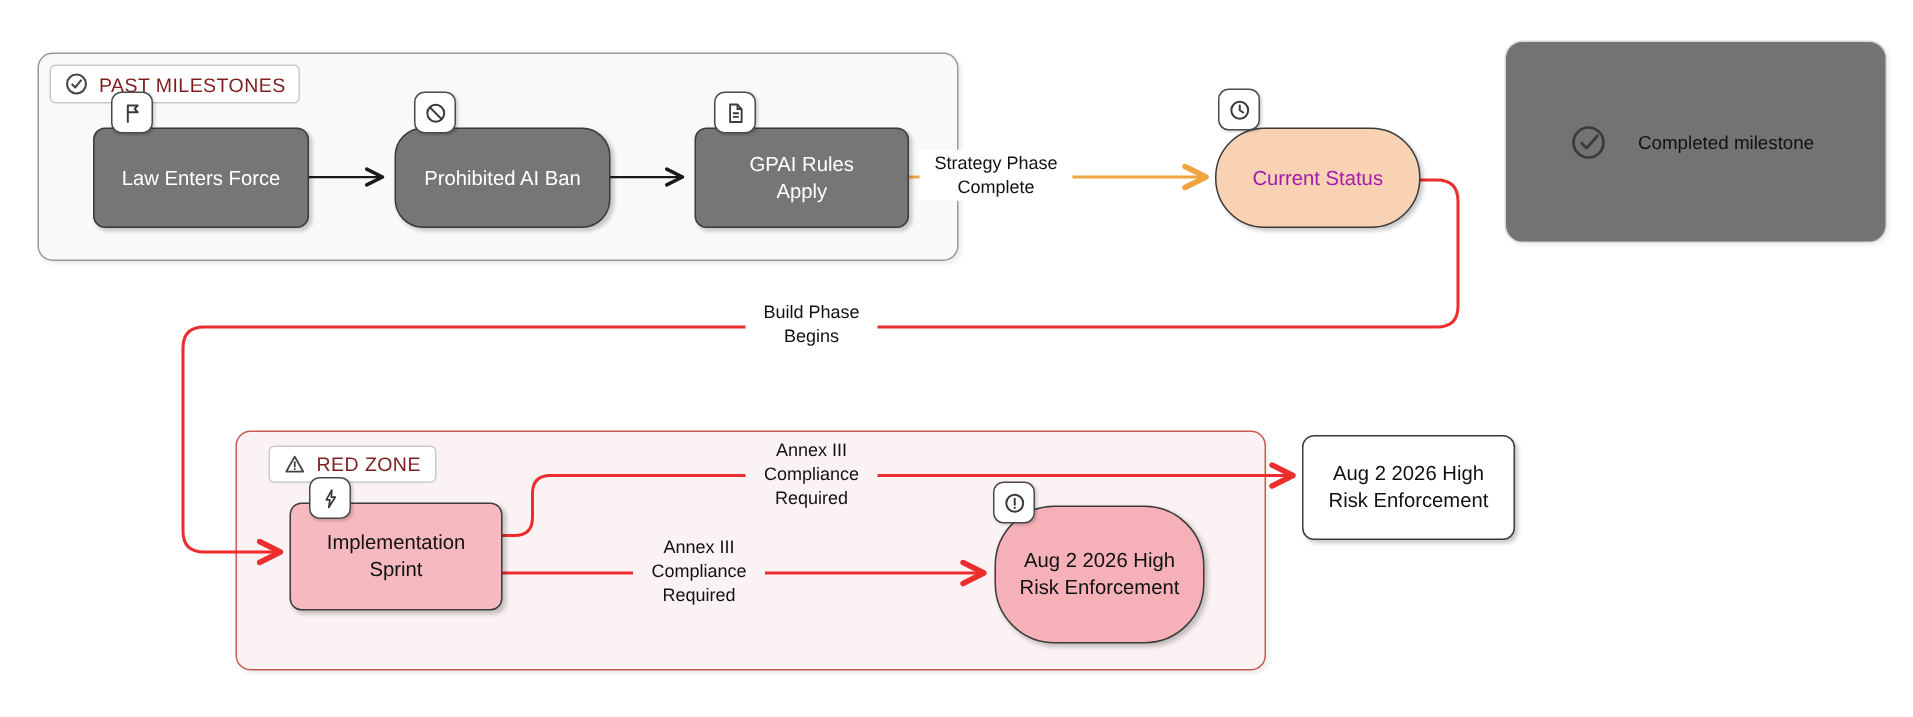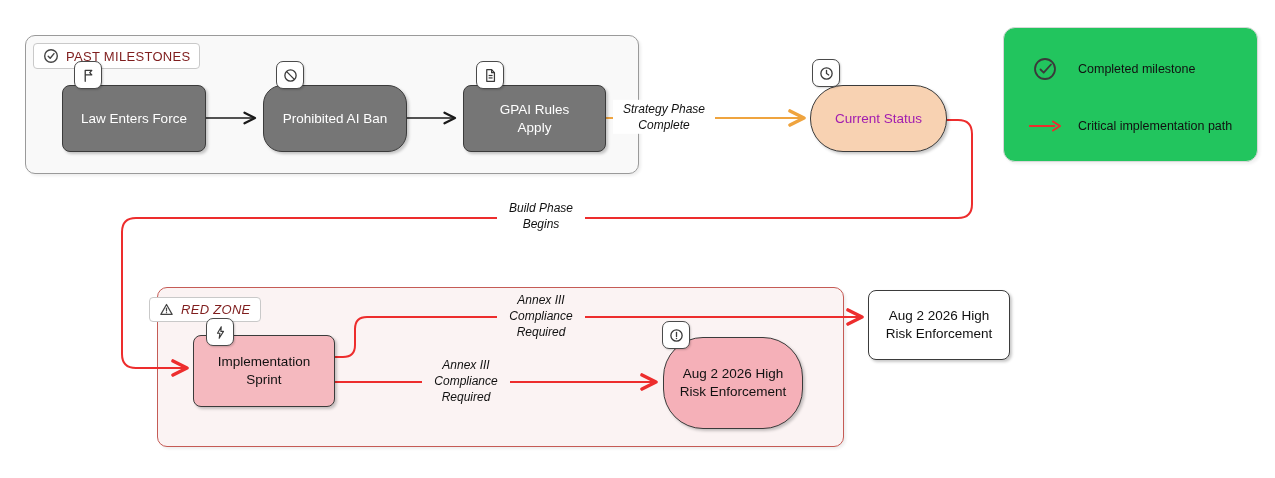--- a/index.html
+++ b/index.html
@@ -59,30 +59,30 @@
   .chip{
     position:absolute;width:26px;height:26px;background:#ffffff;
     border:1.5px solid #4a4a4a;border-radius:7px;z-index:4;
     display:flex;align-items:center;justify-content:center;
     box-shadow:1px 1px 2px rgba(0,0,0,0.18);
   }
   
   .edge-label{
     position:absolute;transform:translate(-50%,-50%);
     font-size:12px;line-height:1.35;text-align:center;color:#111;
-    background:#ffffff;z-index:2;padding:1px 2px;font-style:italic;
+    background:#ffffff;z-index:2;padding:1px 2px;
   }
   .edge-label.on-redzone{background:#fbf3f3;}
   
   .legend{
     position:absolute;left:1003px;top:27px;width:255px;height:135px;
-    background:#22c55e;border:1.4px solid #d8d8d8;border-radius:12px;
+    background:#737373;border:1.4px solid #d8d8d8;border-radius:12px;
     box-shadow:2px 2px 3px rgba(0,0,0,0.06);
     display:flex;flex-direction:column;justify-content:space-around;
-    padding:10px 0;box-sizing:border-box;z-index:2;
+    padding:10px 14px;box-sizing:border-box;z-index:2;
   }
   .legend-row{display:flex;align-items:center;gap:14px;padding-left:22px;}
   .legend-icon{width:38px;display:flex;align-items:center;justify-content:center;}
   .legend-text{font-size:12.5px;color:#111;}
   svg{display:block;}
   #wires{position:absolute;left:0;top:0;z-index:1;}
 </style>
 </head>
 <body>
 
@@ -151,21 +151,21 @@
   <span>Current Status</span>
 </div>
 <div class="chip" style="left:812px;top:59px;">
   <svg width="15" height="15" viewBox="0 0 16 16">
       <circle cx="8" cy="8" r="6" fill="none" stroke="#3a3a3a" stroke-width="1.4"></circle>
       <path d="M8 4.6 V8 l2.4 1.6" fill="none" stroke="#3a3a3a" stroke-width="1.4" stroke-linecap="round"></path>
     </svg>
 </div>
 
 <div class="container container-red"></div>
-<div class="container-badge" style="left:149px;top:297px;font-style:italic;">
+<div class="container-badge" style="left:179px;top:297px;">
   <span>
     <svg width="15" height="15" viewBox="0 0 16 16">
         <path d="M8 2.6 L14 13.2 H2 z" fill="none" stroke="#444" stroke-width="1.3" stroke-linejoin="round"></path>
         <line x1="8" y1="6.6" x2="8" y2="9.6" stroke="#444" stroke-width="1.3" stroke-linecap="round"></line>
         <circle cx="8" cy="11.4" r="0.7" fill="#444"></circle>
       </svg>
   </span>
   <span>RED ZONE</span>
 </div>
 
@@ -201,22 +201,13 @@
 <div class="legend">
   <div class="legend-row">
     <span class="legend-icon">
       <svg width="26" height="26" viewBox="0 0 26 26">
           <circle cx="13" cy="13" r="10" fill="none" stroke="#3a3a3a" stroke-width="1.8"></circle>
           <path d="M8.5 13.5 l3.2 3.2 L19 8.5" fill="none" stroke="#3a3a3a" stroke-width="1.8" stroke-linecap="round" stroke-linejoin="round"></path>
         </svg>
     </span>
     <span class="legend-text">Completed milestone</span>
   </div>
-  <div class="legend-row">
-    <span class="legend-icon">
-      <svg width="34" height="12" viewBox="0 0 34 12">
-          <line x1="1" y1="6" x2="27" y2="6" stroke="#ed2d2d" stroke-width="2"></line>
-          <path d="M25,1.5 L32,6 L25,10.5" fill="none" stroke="#ed2d2d" stroke-width="2" stroke-linecap="round" stroke-linejoin="round"></path>
-        </svg>
-    </span>
-    <span class="legend-text">Critical implementation path</span>
-  </div>
 </div>
 
 </body></html>

